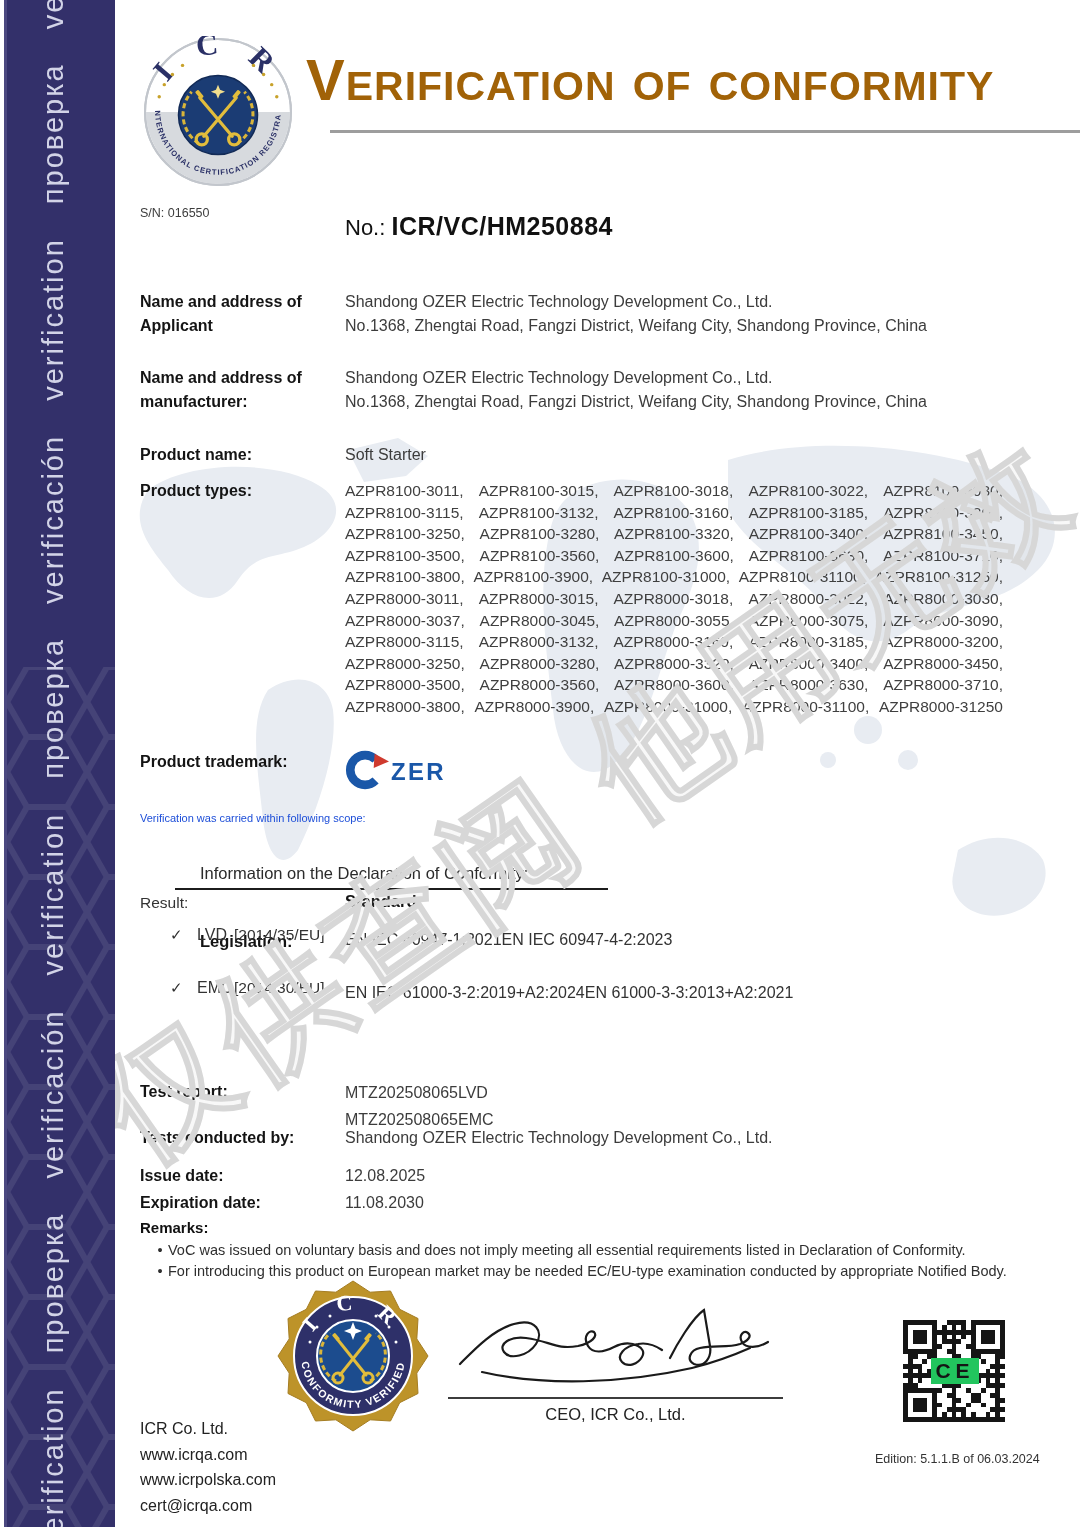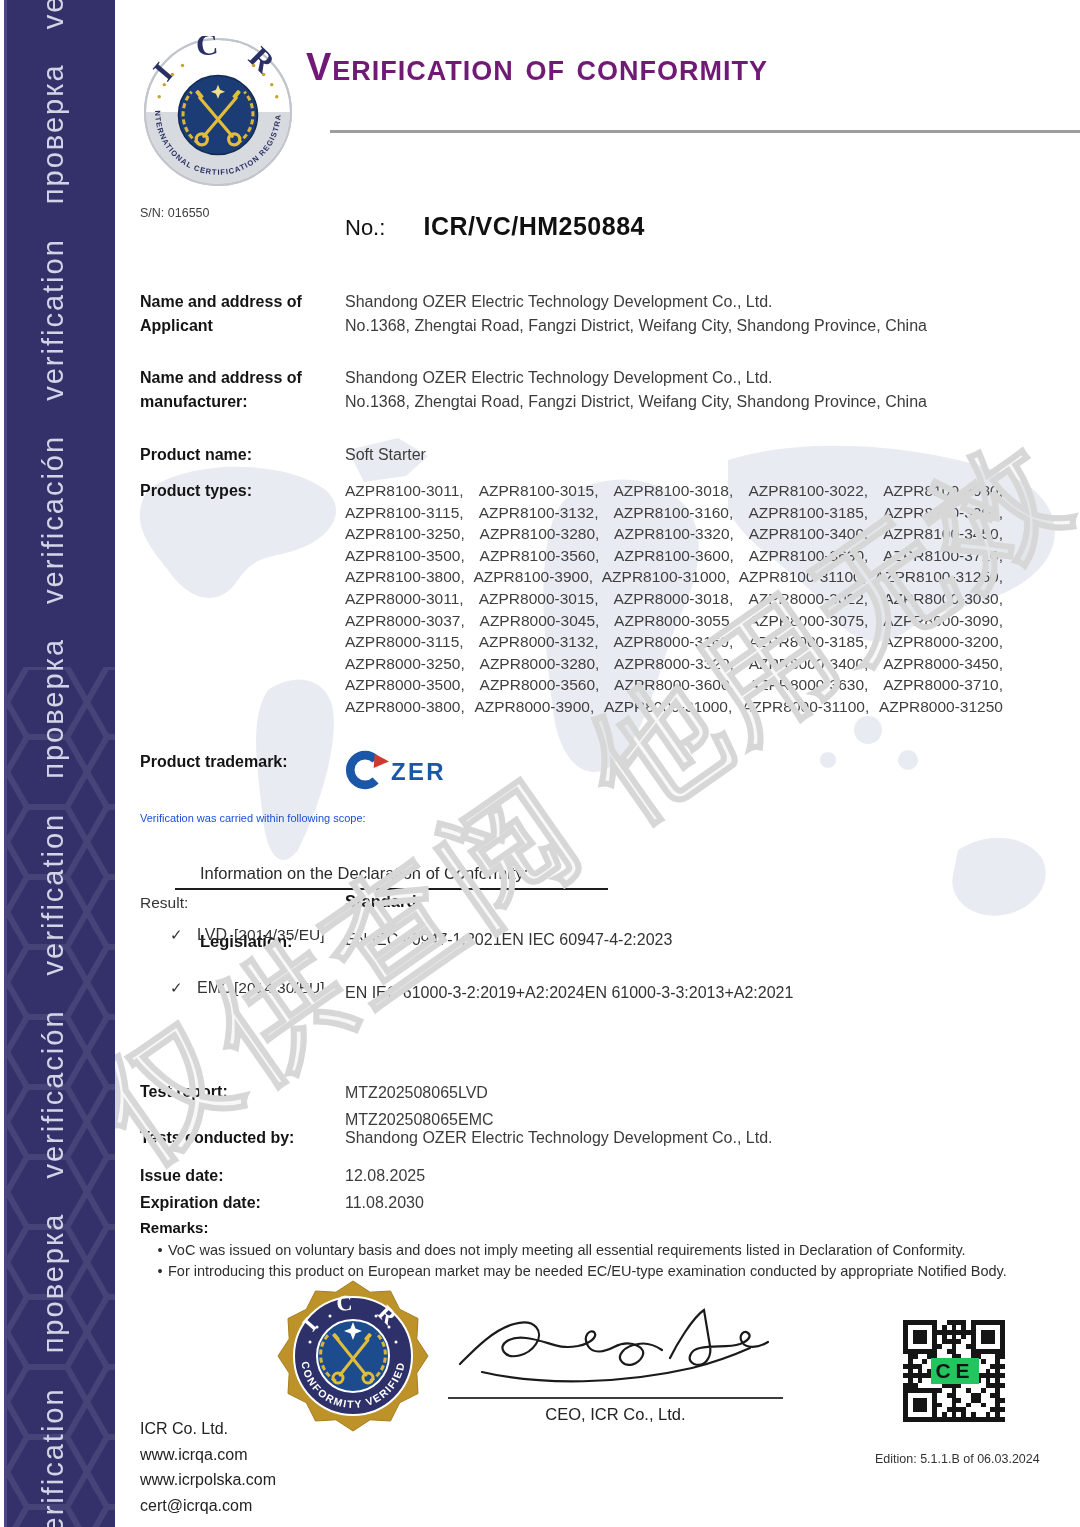--- a/index.html
+++ b/index.html
@@ -17,25 +17,25 @@
   
   .map-svg{position:absolute;left:108px;top:430px;z-index:0;}
   .wm{position:absolute;left:115px;top:1040px;z-index:4;pointer-events:none;
       transform:rotate(-35deg);transform-origin:0 50%;
       font-size:130px;letter-spacing:8px;white-space:nowrap;font-weight:700;
       color:rgba(190,190,190,0.10);-webkit-text-stroke:2px #d7d7d7;}
 
   
   .logo-icr{position:absolute;left:142px;top:36px;z-index:2;}
   .title{position:absolute;left:306px;top:46px;z-index:2;font-variant:small-caps;
-         font-size:38px;font-weight:600;letter-spacing:1px;color:#701a75;}
+         font-size:58px;font-weight:600;letter-spacing:1px;color:#a16207;}
   .title-rule{position:absolute;left:330px;top:130px;width:750px;height:3px;background:#9d9d9d;z-index:2;}
   .sn{position:absolute;left:140px;top:206px;font-size:12.5px;color:#3d3d3d;z-index:2;}
   .certline{position:absolute;left:345px;top:212px;z-index:2;font-size:22px;color:#111;}
-  .certline b{font-size:25px;font-weight:700;letter-spacing:.5px;margin-left:32px;}
+  .certline b{font-size:25px;font-weight:700;letter-spacing:.5px;}
 
   
   .lbl{position:absolute;left:140px;width:200px;font-weight:700;font-size:16px;
        color:#141414;line-height:24px;z-index:2;}
   .val{position:absolute;left:345px;width:700px;font-size:16px;color:#3c3c3c;line-height:24px;z-index:2;}
 
   .pt-list{position:absolute;left:345px;top:480px;width:658px;z-index:2;}
   .pt-line{display:flex;justify-content:space-between;font-size:15.5px;color:#3f3f3f;line-height:21.6px;}
 
   .tm-logo{position:absolute;left:343px;top:745px;z-index:2;background:#fff;}

